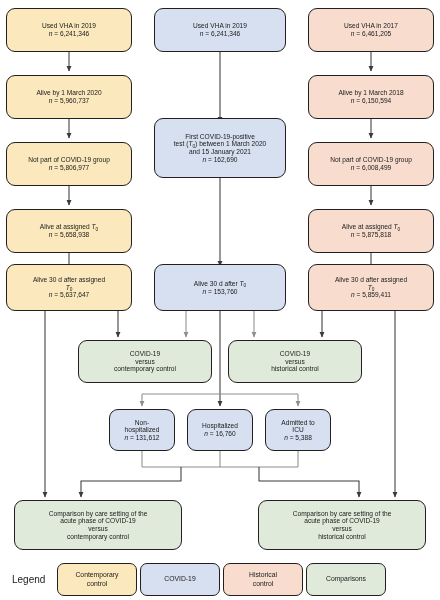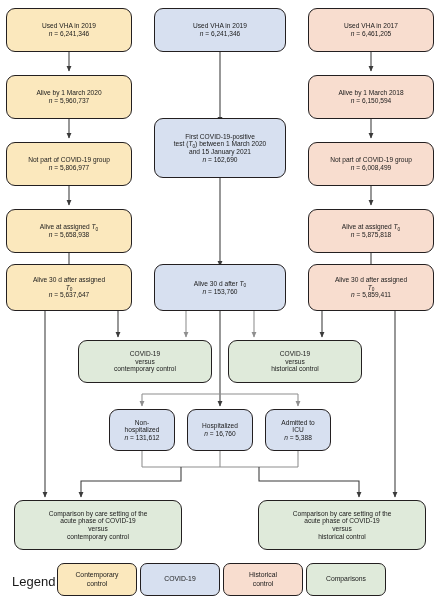--- a/index.html
+++ b/index.html
@@ -60,21 +60,21 @@
     position: absolute;
     left: 0;
     top: 563px;
     width: 440px;
     height: 37px;
   }
   #legend-label {
     position: absolute;
     left: 12px;
     top: 11px;
-    font-size: 13px;
+    font-size: 10px;
     color: #1a1a1a;
   }
   .legend-box {
     position: absolute;
     top: 0px;
     height: 33px;
     box-sizing: border-box;
     border: 1.4px solid #231f20;
     border-radius: 7px;
     display: flex;

